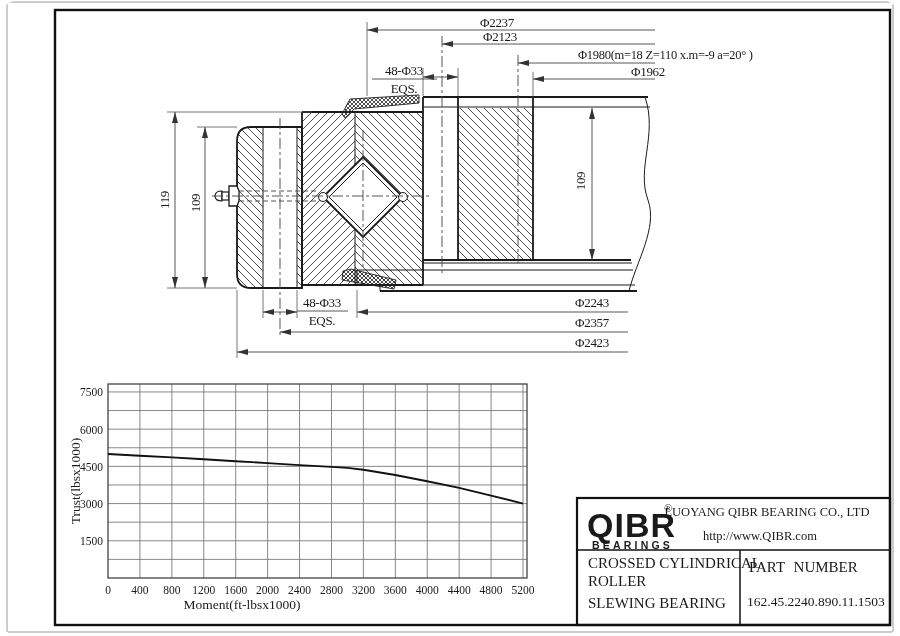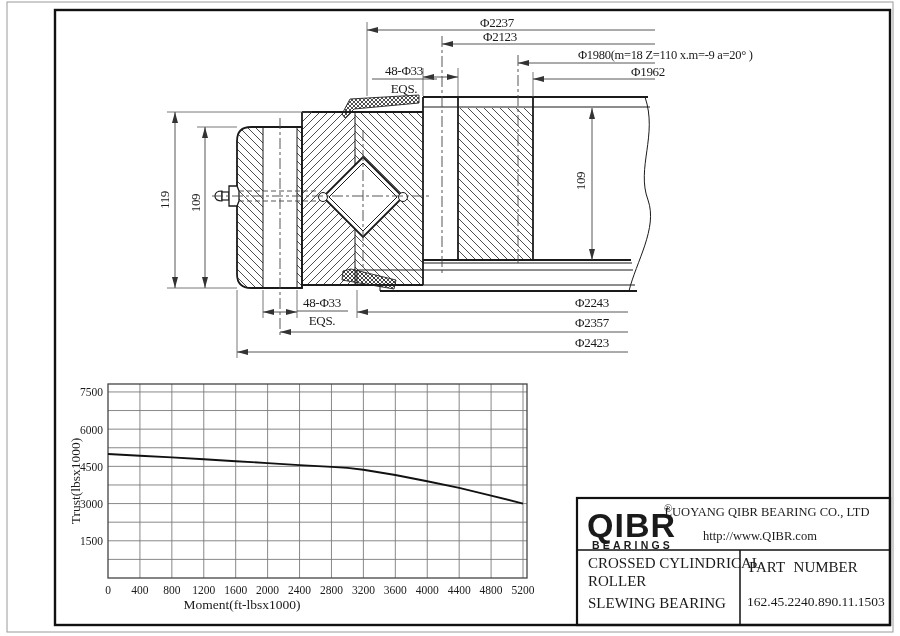--- a/index.html
+++ b/index.html
@@ -1,16 +1,16 @@
 <!DOCTYPE html>
 <html><head>
 <meta charset="utf-8">
 <style>
   html,body{margin:0;padding:0;background:#fff;}
-  #stage{position:relative;width:900px;height:636px;background:#fff;overflow:hidden;}
+  #stage{position:relative;width:900px;height:636px;background:#fff;overflow:hidden;border-radius:19px;}
   svg text{font-family:"Liberation Serif","DejaVu Serif",serif;fill:#1a1a1a;}
   .dimtxt{font-size:13px;letter-spacing:-0.3px;}
   .dimtxt-sm{font-size:12.5px;letter-spacing:-0.3px;}
   .outline{stroke:#1a1a1a;stroke-width:1.8;fill:none;}
   .thin{stroke:#1a1a1a;stroke-width:1;fill:none;}
   .dimline{stroke:#444;stroke-width:0.9;fill:none;}
   .ext{stroke:#555;stroke-width:0.8;fill:none;}
   .cline{stroke:#444;stroke-width:0.9;fill:none;stroke-dasharray:11 3 3 3;}
   .hid{stroke:#444;stroke-width:0.9;fill:none;stroke-dasharray:5 3;}
   .arrow{fill:#333;stroke:none;}

